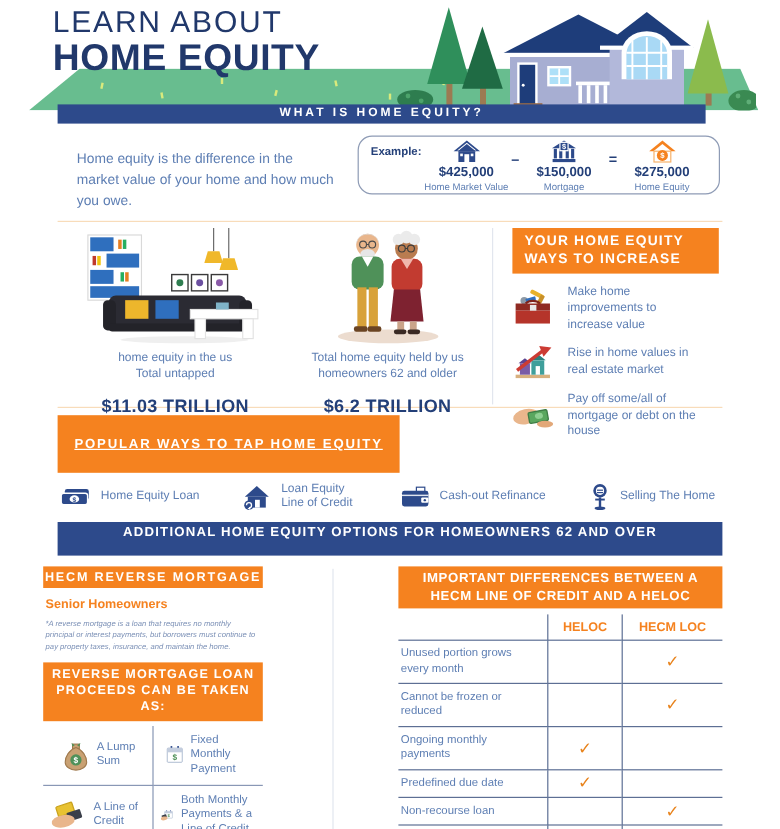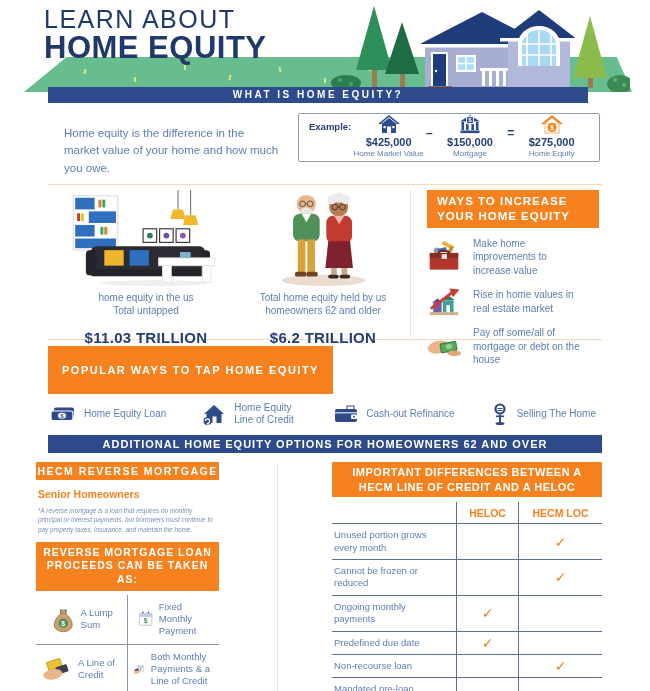--- a/index.html
+++ b/index.html
@@ -13,47 +13,47 @@
          clip-path:polygon(7% 0,97.5% 0,100% 100%,0 100%);}
   .sprig{position:absolute;width:2px;height:5px;background:#d9ea7c;display:block;}
   .title{position:absolute;left:44px;top:6px;color:#21386b;line-height:1.05;}
   .t1{font-size:25px;font-weight:400;letter-spacing:1.5px;}
   .t2{font-size:31px;font-weight:800;letter-spacing:.5px;}
   .house-art{position:absolute;left:330px;top:0;}
   .navy-bar{position:absolute;left:48px;top:87px;width:540px;height:16px;background:var(--navybar);
             color:#fff;font-size:10px;font-weight:700;letter-spacing:2.5px;line-height:16px;text-align:center;z-index:3;}
   .whatis{display:flex;padding:10px 50px 0 64px;align-items:flex-start;}
   .desc{width:238px;font-size:11.5px;color:var(--blue);line-height:1.5;margin-top:12px;}
-  .exbox{margin-left:18px;border:1.5px solid #8e9bb5;border-radius:2px;width:280px;height:47px;
-         display:flex;align-items:flex-start;justify-content:space-between;padding:0 10px;}
+  .exbox{margin-left:18px;border:1.5px solid #8e9bb5;border-radius:12px;width:280px;height:47px;
+         display:flex;align-items:center;justify-content:space-between;padding:0 10px;}
   .exlabel{font-size:9.5px;font-weight:700;color:var(--navy);align-self:flex-start;margin-top:7px;}
   .exitem{display:flex;flex-direction:column;align-items:center;width:76px;}
   .exval{font-size:11px;font-weight:800;color:var(--navy);margin-top:1px;}
   .exlab{font-size:8px;color:var(--blue);margin-top:1px;white-space:nowrap;}
   .exop{font-size:12px;font-weight:800;color:var(--navy);align-self:flex-start;margin-top:12px;}
   .hr{border:0;border-top:1px solid var(--peach);margin:7px 48px 0 48px;}
   .stats{display:flex;padding:5px 48px 0 48px;height:147px;}
   .stat{text-align:center;}
   .stat.s1{width:196px;}
   .stat.s2{width:158px;}
   .cap{font-size:10px;color:var(--blue);line-height:1.3;}
   .big{font-size:15px;font-weight:800;color:var(--navy);letter-spacing:.3px;margin-top:12px;}
   .increase{flex:1;border-left:1px solid #e2e6ee;margin-left:8px;padding-left:16px;}
   .obox{background:var(--orange);color:#fff;font-weight:700;letter-spacing:1px;}
   .inc-title{font-size:11.5px;line-height:1.3;padding:4px 10px;width:152px;}
   .inc-item{display:flex;align-items:center;margin-top:9px;}
   .inc-item svg{flex:0 0 34px;}
   .inc-text{font-size:10px;color:var(--blue);line-height:1.35;margin-left:12px;max-width:112px;}
   .pw{padding:6px 48px 0 48px;}
-  .pw-title{display:inline-block;font-size:11px;letter-spacing:1.5px;padding:18px 14px;}
+  .pw-title{display:inline-block;font-size:11px;letter-spacing:1.5px;padding:18px 14px;text-decoration:underline;}
   .pw-row{display:flex;justify-content:space-between;align-items:center;padding:8px 6px 6px 2px;}
   .pw-item{display:flex;align-items:center;}
   .pw-item span.lab{font-size:10px;color:var(--blue);margin-left:8px;line-height:1.25;}
   .pw-item.wrap span.lab{max-width:64px;}
-  .banner2{margin:2px 48px 0 48px;height:18px;background:var(--navybar);color:#fff;font-size:11px;
+  .banner2{margin:2px 48px 0 48px;height:28px;background:var(--navybar);color:#fff;font-size:11px;
            font-weight:700;letter-spacing:1px;line-height:18px;text-align:center;}
   .cols{display:flex;padding:9px 48px 0 36px;gap:20px;}
   .colL{width:208px;}
   .vdiv{width:1px;background:#e2e6ee;margin:2px 34px 0 38px;}
   .colR{width:270px;}
   .hecm-title{font-size:10.5px;letter-spacing:1.5px;text-align:center;padding:3px 0;}
   .million{display:flex;margin:7px 2px 0 2px;}
   .m-left{width:108px;}
   .m-val{color:var(--orange);font-size:19px;font-weight:800;letter-spacing:.3px;}
   .m-lab{color:var(--orange);font-size:10.5px;font-weight:700;margin-top:1px;}
@@ -260,22 +260,22 @@
       <rect x="65" y="89" width="11" height="4" rx="2" fill="#3a2a24"></rect>
     </svg>
     <div class="cap">
       <div>Total home equity held by us</div>
       <div>homeowners 62 and older</div>
     </div>
     <div class="big">$6.2 TRILLION</div>
   </div>
   <div class="increase">
     <div class="obox inc-title">
+      <div>YOUR HOME EQUITY</div>
       <div>WAYS TO INCREASE</div>
-      <div>YOUR HOME EQUITY</div>
     </div>
     <div class="inc-item">
       <svg viewBox="0 0 28 26" width="34" height="31">
         <rect x="12" y="2" width="10" height="3" rx="1" fill="#e8b12a" transform="rotate(28 17 3.5)"></rect>
         <rect x="18" y="4" width="3" height="7" fill="#c8902a" transform="rotate(28 19.5 7.5)"></rect>
         <circle cx="8" cy="8" r="2.6" fill="#8d99a6"></circle>
         <rect x="9" y="6" width="7" height="2.4" fill="#2f6fbe" transform="rotate(-15 12 7)"></rect>
         <path d="M9,10 a6,4 0 0 1 10,0" fill="none" stroke="#7f241c" stroke-width="1.6"></path>
         <rect x="2" y="10" width="24" height="5" fill="#8f2a22"></rect>
         <rect x="2" y="15" width="24" height="9" fill="#b5342a"></rect>
@@ -323,21 +323,21 @@
     </div>
     <div class="pw-item wrap">
       <svg viewBox="0 0 24 22" width="24" height="22">
         <polygon points="2,11 12,2 22,11" fill="#2d4a8b"></polygon>
         <rect x="4.5" y="11" width="15" height="9" fill="#2d4a8b"></rect>
         <rect x="10.5" y="13.5" width="4" height="6.5" fill="#ffffff"></rect>
         <circle cx="5.5" cy="18" r="4" fill="#2d4a8b"></circle>
         <path d="M3.4,18 a2.1,2.1 0 1 1 2.1,2.1" fill="none" stroke="#ffffff" stroke-width="1.1"></path>
         <polygon points="4.2,20.8 6.6,19.6 6.6,21.9" fill="#ffffff"></polygon>
       </svg>
-      <span class="lab">Home Equity Line of Credit</span>
+      <span class="lab">Loan Equity Line of Credit</span>
     </div>
     <div class="pw-item">
       <svg viewBox="0 0 24 18" width="24" height="18">
         <rect x="13" y="1" width="7" height="5" fill="#ffffff" stroke="#2d4a8b" stroke-width="1"></rect>
         <rect x="1" y="4" width="22" height="13" rx="2" fill="#2d4a8b"></rect>
         <rect x="1" y="7.2" width="22" height="1.2" fill="#ffffff" opacity=".85"></rect>
         <rect x="17" y="9.5" width="6" height="4.5" rx="1" fill="#ffffff"></rect>
         <circle cx="20" cy="11.8" r="1" fill="#2d4a8b"></circle>
       </svg>
       <span class="lab">Cash-out Refinance</span>

